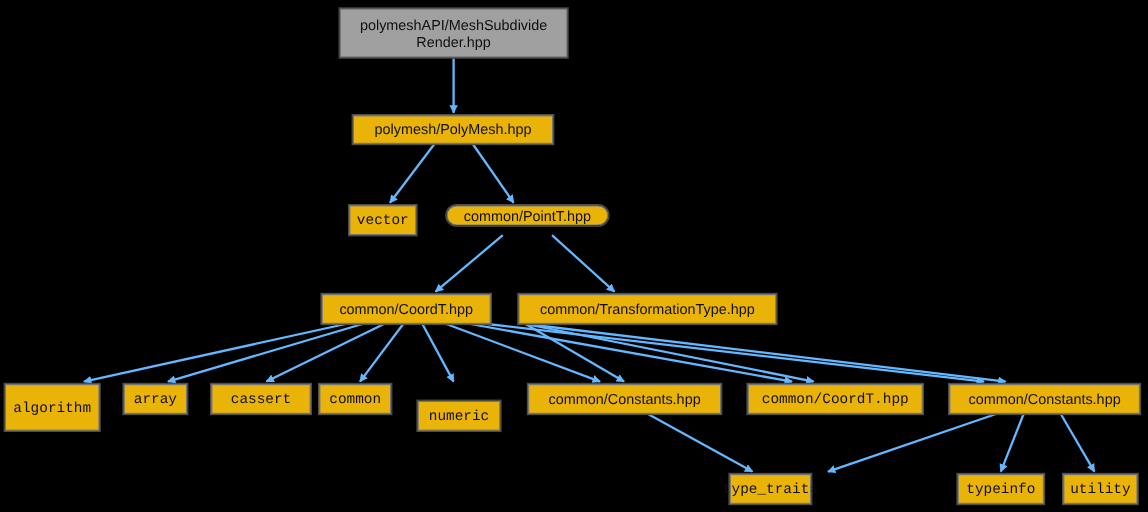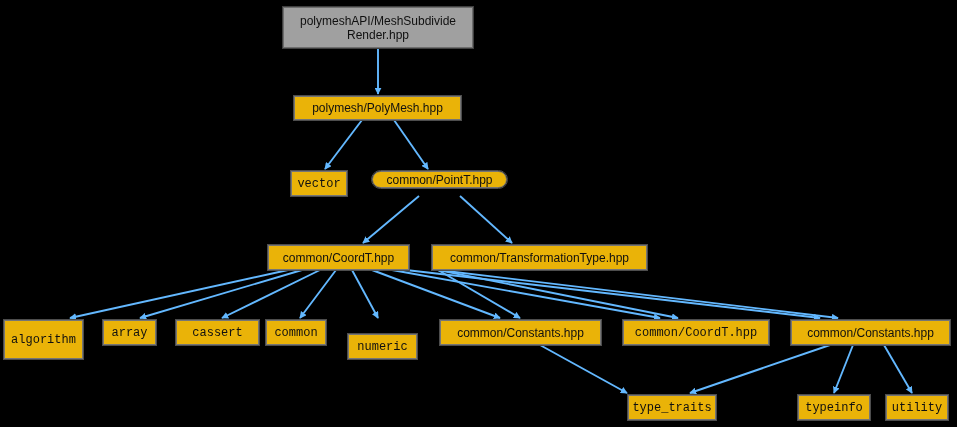--- a/index.html
+++ b/index.html
@@ -93,16 +93,16 @@
     <div class="node fill-plain" style="left: 432px; top: 245px; width: 215px; height: 25px;">common/TransformationType.hpp</div>
     <div class="node fill-plain" style="left: 268px; top: 245px; width: 141px; height: 25px;">common/CoordT.hpp</div>
     <div class="node fill-sys" style="left: 4px; top: 320px; width: 79px; height: 39px;">algorithm</div>
     <div class="node fill-sys" style="left: 103px; top: 320px; width: 53px; height: 25px;">array</div>
     <div class="node fill-sys" style="left: 176px; top: 320px; width: 83px; height: 25px;">cassert</div>
     <div class="node fill-sys" style="left: 266px; top: 320px; width: 60px; height: 25px;">common</div>
     <div class="node fill-sys" style="left: 348px; top: 320px; width: 69px; height: 25px; margin-top: 14px;">numeric</div>
     <div class="node fill-plain" style="left: 440px; top: 320px; width: 161px; height: 25px;">common/Constants.hpp</div>
     <div class="node fill-sys" style="left: 623px; top: 320px; width: 146px; height: 25px;">common/CoordT.hpp</div>
     <div class="node fill-plain" style="left: 791px; top: 320px; width: 159px; height: 25px;">common/Constants.hpp</div>
-    <div class="node fill-sys" style="left: 628px; top: 395px; width: 88px; height: 25px; text-align: right;">type_traits</div>
+    <div class="node fill-sys" style="left: 608px; top: 395px; width: 68px; height: 25px; text-align: right;">type_traits</div>
     <div class="node fill-sys" style="left: 798px; top: 395px; width: 72px; height: 25px; text-align: center;">typeinfo</div>
     <div class="node fill-sys" style="left: 886px; top: 395px; width: 62px; height: 25px;">utility</div>
   </div>
 
 </body></html>

